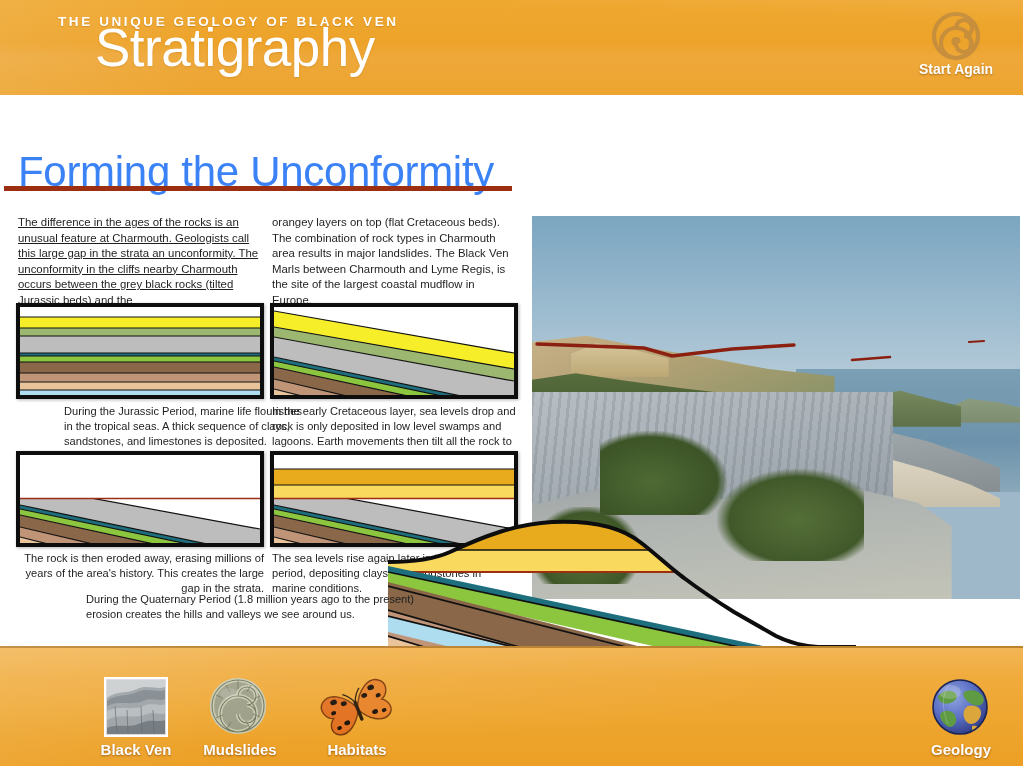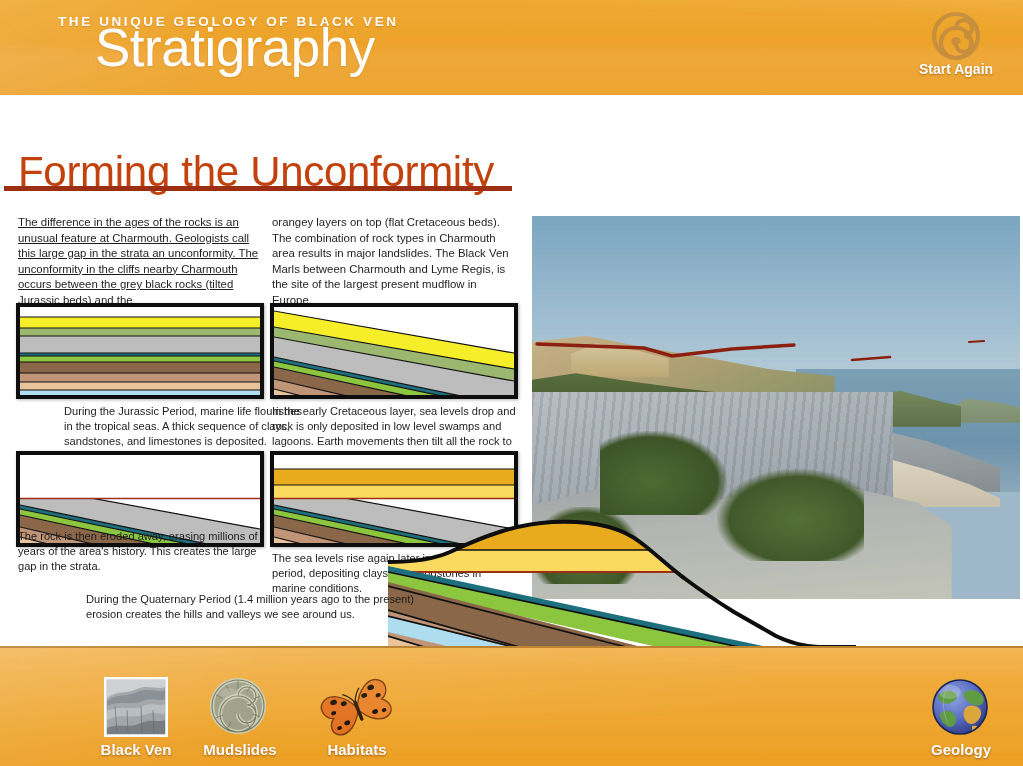--- a/index.html
+++ b/index.html
@@ -43,21 +43,21 @@
   .start-again .lbl {
     color:#ffffff; font-size:14px; font-weight:bold;
     text-shadow:0 1px 2px rgba(130,70,0,.6);
     margin-top:-3px;
   }
   .spiral { display:block; margin:0 auto; }
 
   
   .page-title {
     position:absolute; left:18px; top:148px;
-    font-size:42px; color:#c2410c; font-weight:normal;
+    font-size:42px; color:#3b82f6; font-weight:normal;
     letter-spacing:-0.3px;
   }
   .title-rule {
     position:absolute; left:4px; top:186px; width:508px; height:5px;
     background:#9c2e12;
   }
 
   
   .col {
     position:absolute; font-size:11.4px; color:#1e1e1e; line-height:1.36;
@@ -76,21 +76,21 @@
   .d2 { left:270px; top:303px; width:248px; height:96px; }
   .d3 { left:16px;  top:451px; width:248px; height:96px; }
   .d4 { left:270px; top:451px; width:248px; height:96px; }
 
   .caption {
     position:absolute; font-size:11.1px; color:#1e1e1e; line-height:1.33;
     width:246px;
   }
   .c1 { left:18px;  top:404px;margin-left:46px; }
   .c2 { left:272px; top:404px; }
-  .c3 { left:18px;  top:529px; }
+  .c3 { left:18px;  top:551px;text-align:right; }
   .c4 { left:272px; top:551px; }
   .c5 { left:86px;  top:592px; width:330px; }
 
   
   .photo-frame {
     position:absolute; left:532px; top:216px; width:488px; height:383px;
     overflow:hidden; background:#9fb8c9;
   }
   .photo-sky {
     position:absolute; left:0; top:0; width:100%; height:46%;
@@ -221,21 +221,21 @@
       </g>
     </svg>
     <div class="lbl">Start Again</div>
   </div>
 </div>
 
 <div class="page-title">Forming the Unconformity</div>
 <div class="title-rule"></div>
 
 <div class="col col-1">The difference in the ages of the rocks is an unusual feature at Charmouth.  Geologists call this large gap in the strata an unconformity. The unconformity in the cliffs nearby Charmouth occurs between the grey black rocks (tilted Jurassic beds) and the</div>
-<div class="col col-2">orangey layers on top (flat Cretaceous beds). The combination of rock types in Charmouth area results in major landslides. The Black Ven Marls between Charmouth and Lyme Regis, is the site of the largest present mudflow in Europe.</div>
+<div class="col col-2">orangey layers on top (flat Cretaceous beds). The combination of rock types in Charmouth area results in major landslides. The Black Ven Marls between Charmouth and Lyme Regis, is the site of the largest coastal mudflow in Europe.</div>
 
 <div class="diagram d1">
   <svg width="240" height="88" viewBox="0 0 240 88">
     <rect x="0" y="0" width="240" height="10" fill="#ffffff"></rect>
     <rect x="0" y="10" width="240" height="11" fill="#f7ee2a"></rect>
     <rect x="0" y="21" width="240" height="8" fill="#9cb870"></rect>
     <rect x="0" y="29" width="240" height="17" fill="#bdbdbd"></rect>
     <rect x="0" y="46" width="240" height="3" fill="#1d6f7e"></rect>
     <rect x="0" y="49" width="240" height="6" fill="#8cc63f"></rect>
     <rect x="0" y="55" width="240" height="11" fill="#8a6748"></rect>
@@ -418,21 +418,21 @@
       </g>
     </g>
 
     <path d="M0,46 C22,46 44,44 62,36 C96,20 128,8 164,6
              C206,4 234,12 252,26 C268,38 282,52 296,62
              C312,74 330,86 346,96 C360,104 374,112 388,120
              C400,126 414,130 430,131 L468,131" fill="none" stroke="#0d0d0d" stroke-width="4" stroke-linejoin="round"></path>
   </svg>
 </div>
 
-<div class="caption c5">During the Quaternary Period (1.4 million years ago to the present) erosion creates the hills and valleys we see around us.</div>
+<div class="caption c5">During the Quaternary Period (1.8 million years ago to the present) erosion creates the hills and valleys we see around us.</div>
 
 <div class="footer">
   <div class="footer-top-rule"></div>
 
   <div class="nav-item nv1">
     <svg class="nav-ico" viewBox="0 0 66 62">
       <rect x="2" y="2" width="62" height="58" fill="#d9d9d9" stroke="#ffffff" stroke-width="2"></rect>
       <rect x="4" y="4" width="58" height="54" fill="#9aa0a4"></rect>
       <path d="M4,22 C14,14 24,18 34,13 C44,8 54,14 62,11 L62,4 L4,4 Z" fill="#c9ccce"></path>
       <path d="M4,30 C16,24 28,30 40,25 C50,21 56,26 62,23 L62,14 C54,17 44,11 34,16 C24,21 14,17 4,25 Z" fill="#7e868c"></path>

